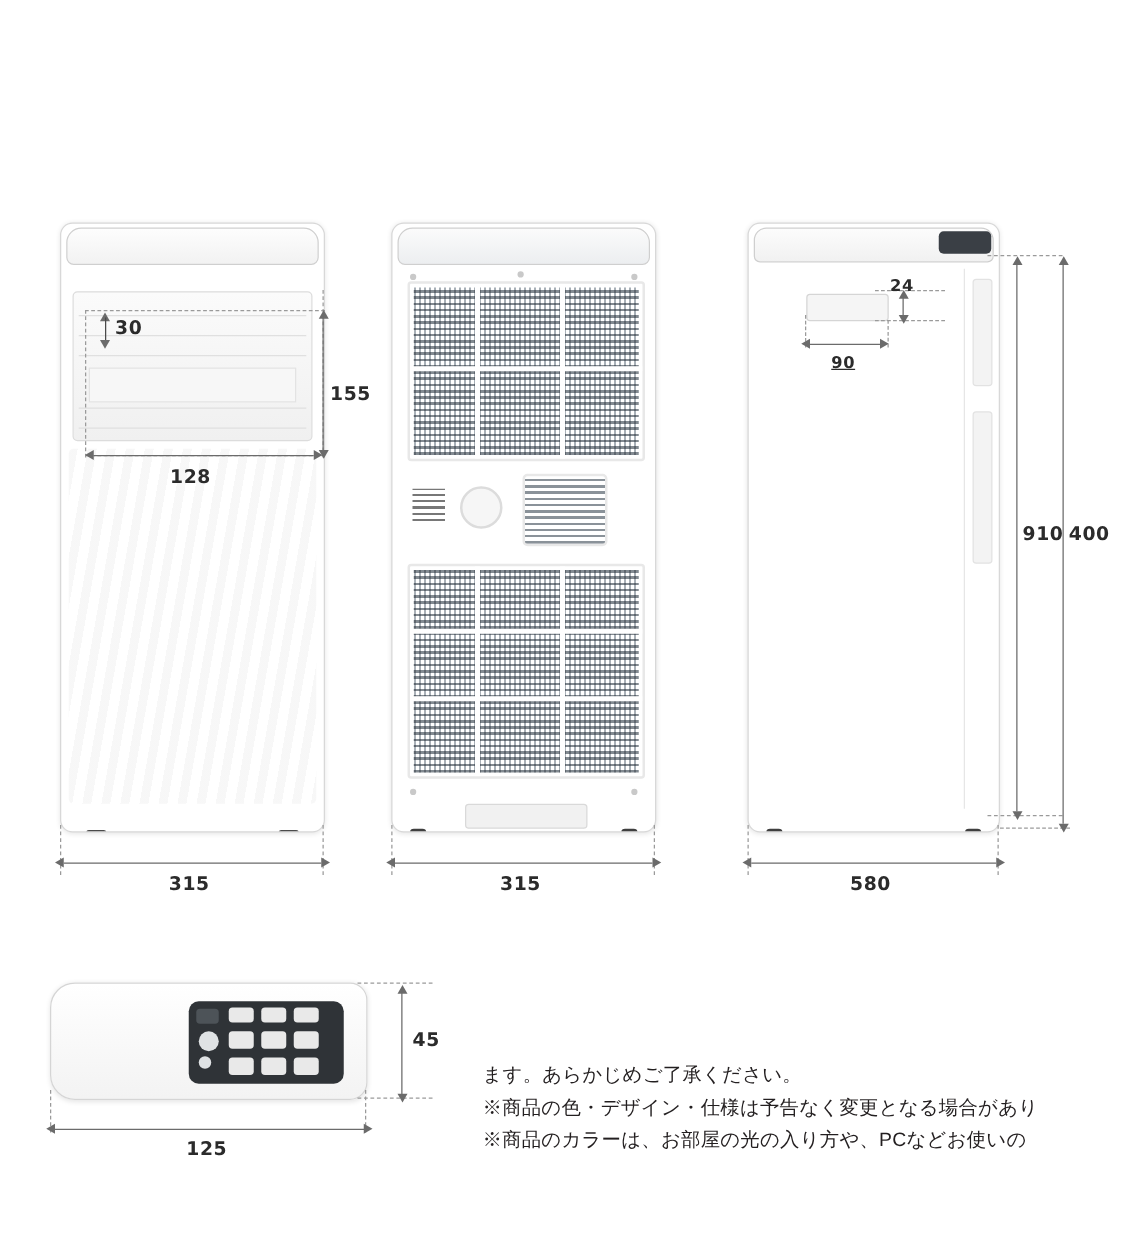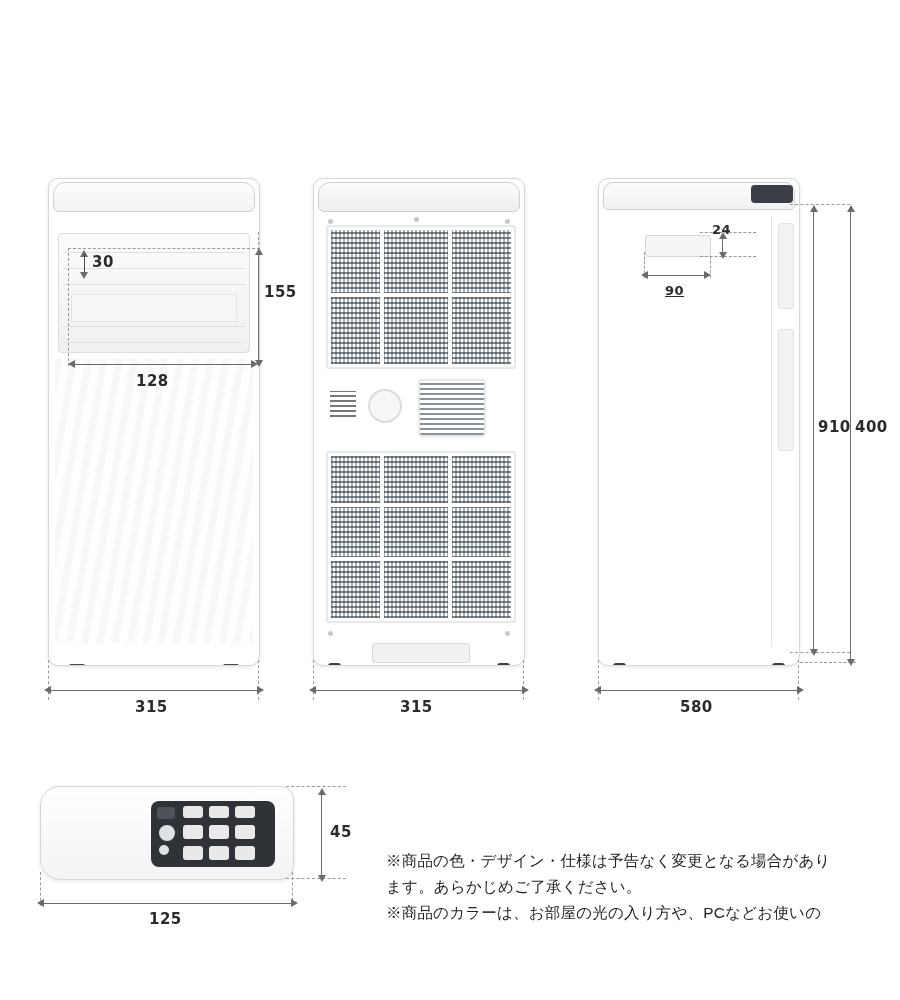--- a/index.html
+++ b/index.html
@@ -347,21 +347,21 @@
     <div class="dash v" style="left:258px; top:232px; height:134px;"></div>
 
     <div class="arrow left" style="left:68px; top:360px;"></div>
     <div class="dline h" style="left:75px; top:363.5px; width:176px;"></div>
     <div class="arrow right" style="left:251px; top:360px;"></div>
     <div class="dim-text" style="left:136px; top:372px;">128</div>
 
     <div class="arrow up" style="left:254.5px; top:248px;"></div>
     <div class="dline v" style="left:258px; top:252px; height:108px;"></div>
     <div class="arrow down" style="left:254.5px; top:360px;"></div>
-    <div class="dim-text" style="left:264px; top:283px;">155</div>
+    <div class="dim-text" style="left:264px; top:306px;">155</div>
 
     <div class="dash v" style="left:48px; top:660px; height:40px;"></div>
     <div class="dash v" style="left:258px; top:660px; height:40px;"></div>
     <div class="arrow left" style="left:44px; top:686px;"></div>
     <div class="dline h" style="left:51px; top:689.5px; width:206px;"></div>
     <div class="arrow right" style="left:257px; top:686px;"></div>
     <div class="dim-text" style="left:135px; top:698px;">315</div>
   </div>
 
   <div class="unit">
@@ -481,18 +481,18 @@
     <div class="dash v" style="left:292px; top:872px; height:34px;"></div>
     <div class="arrow left" style="left:37px; top:899px;"></div>
     <div class="dline h" style="left:44px; top:902.5px; width:248px;"></div>
     <div class="arrow right" style="left:291px; top:899px;"></div>
     <div class="dim-text" style="left:149px; top:910px;">125</div>
 
     <div class="thickness"></div>
   </div>
 
   <div class="notes">
+    <div>ます。あらかじめご了承ください。</div>
     <div>※商品の色・デザイン・仕様は予告なく変更となる場合があり</div>
-    <div>ます。あらかじめご了承ください。</div>
     <div>※商品のカラーは、お部屋の光の入り方や、PCなどお使いの</div>
   </div>
 
 </div>
 
 </body></html>

